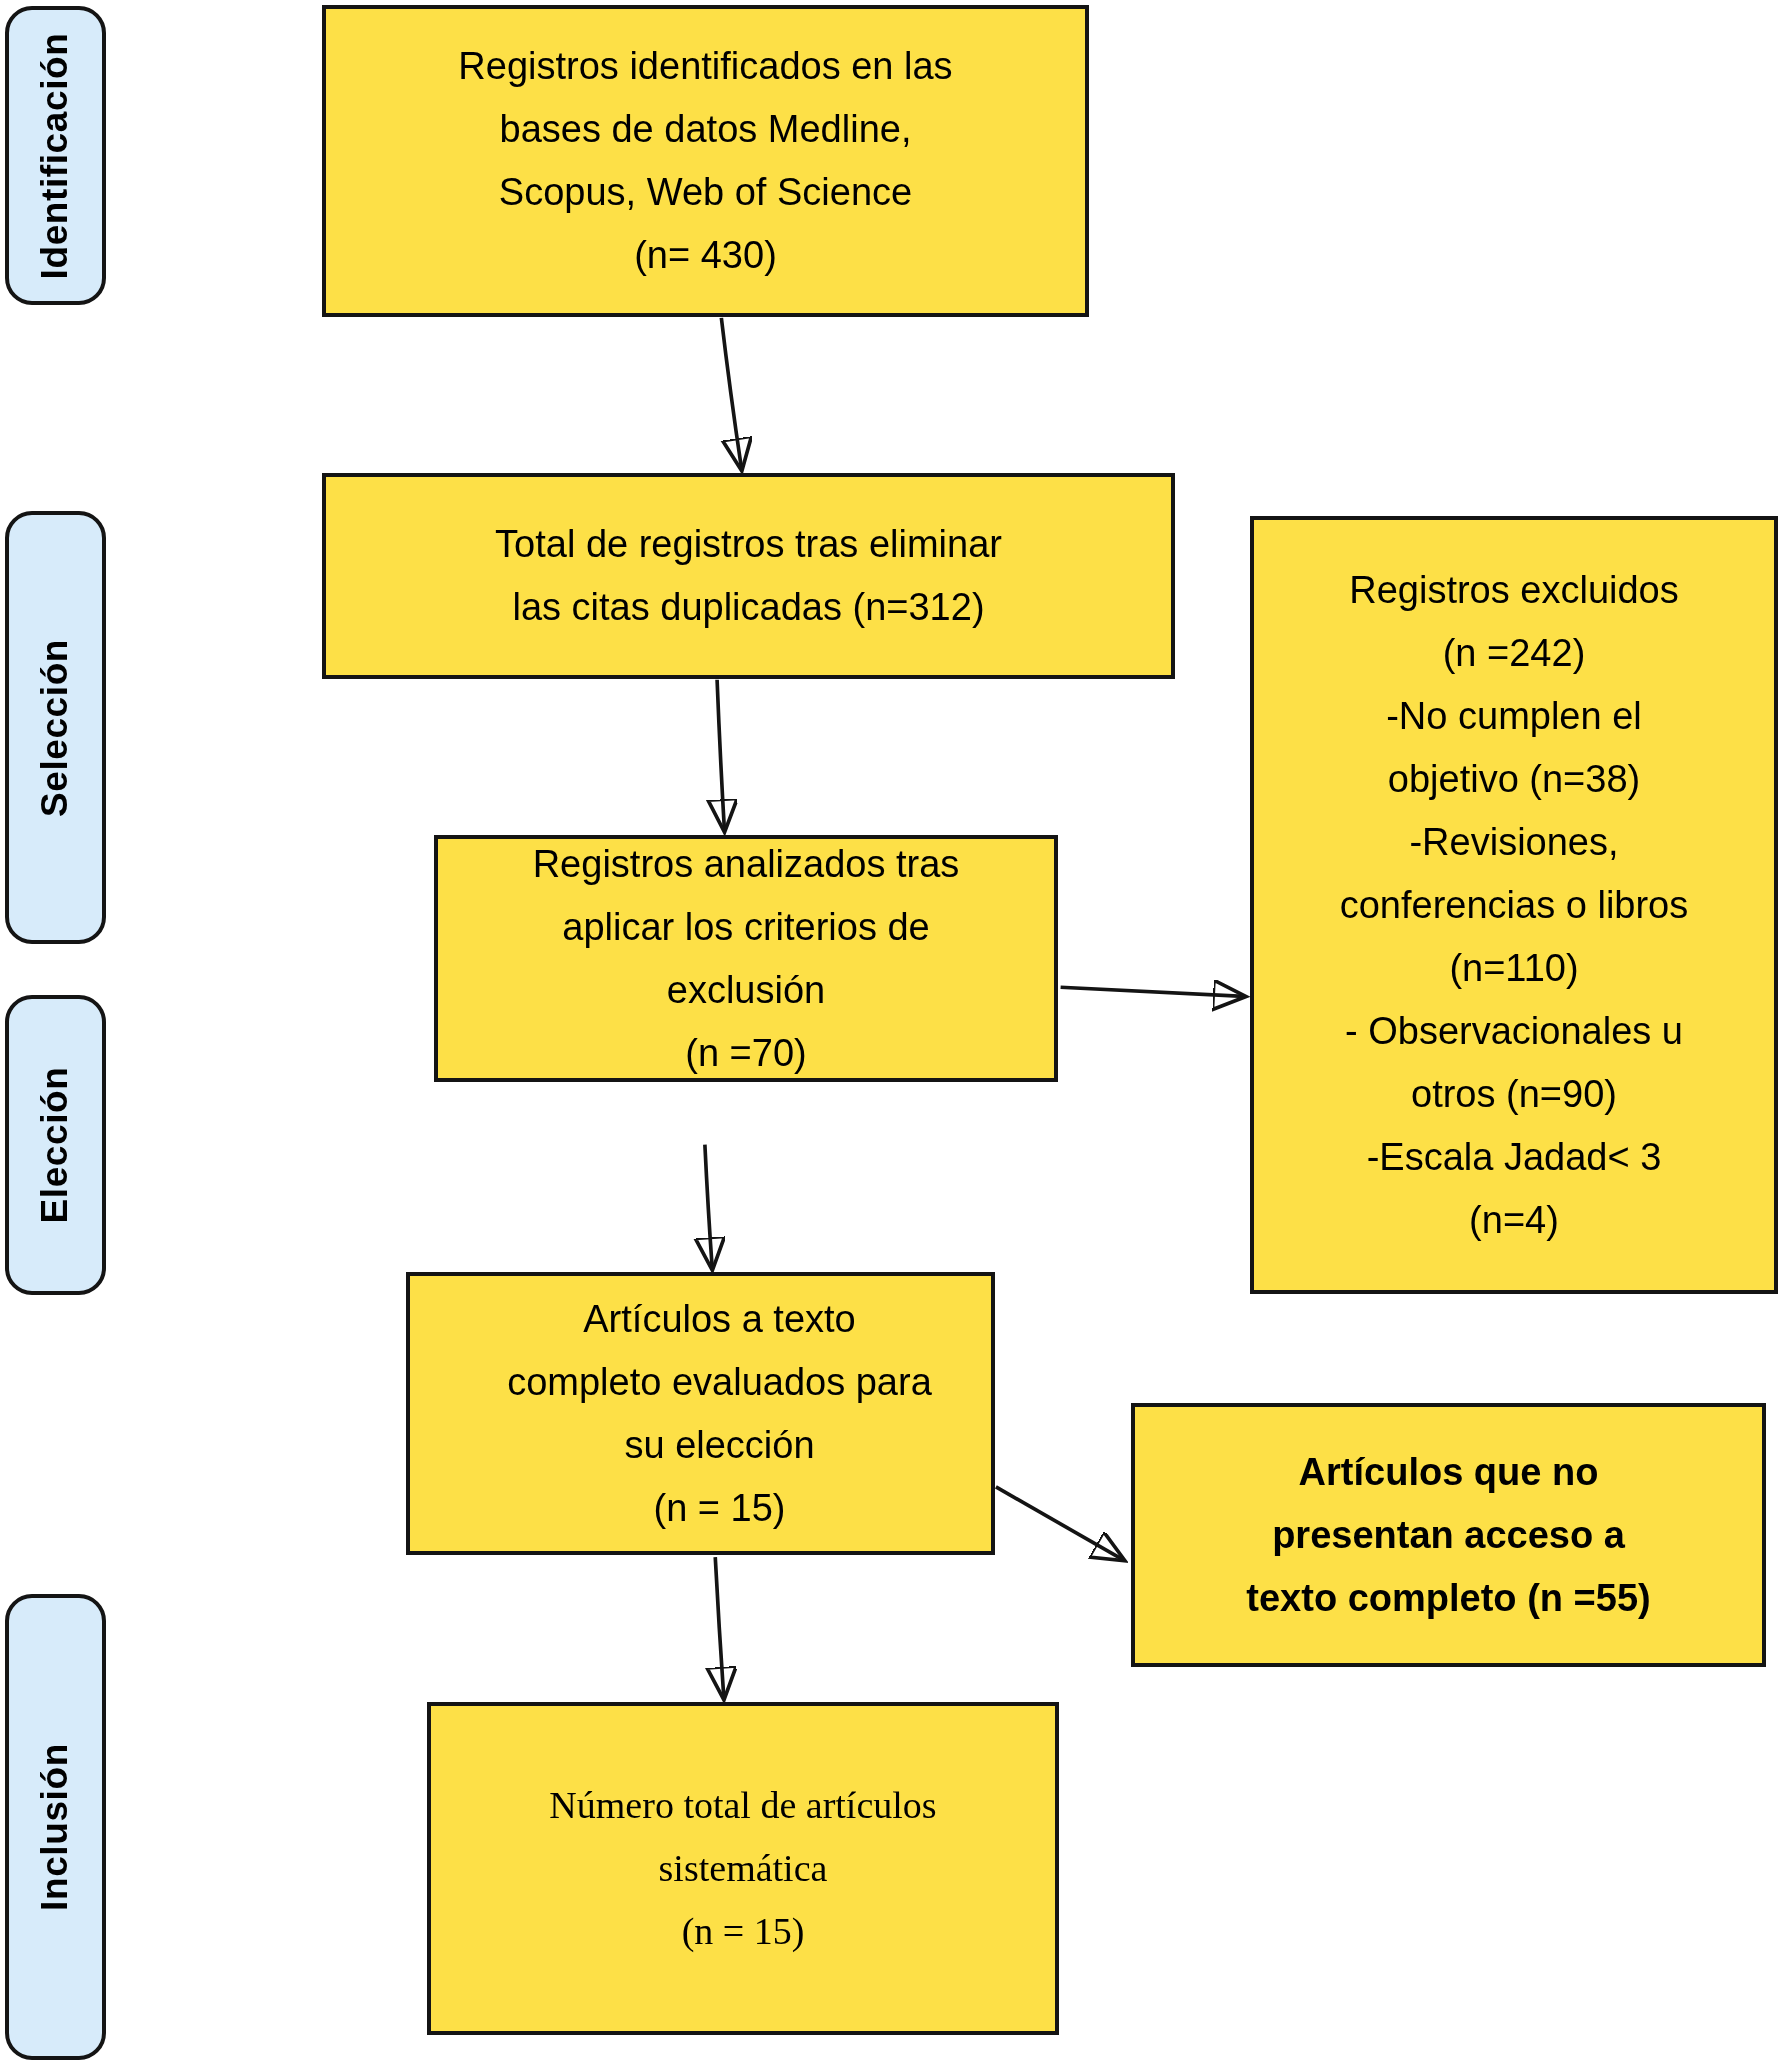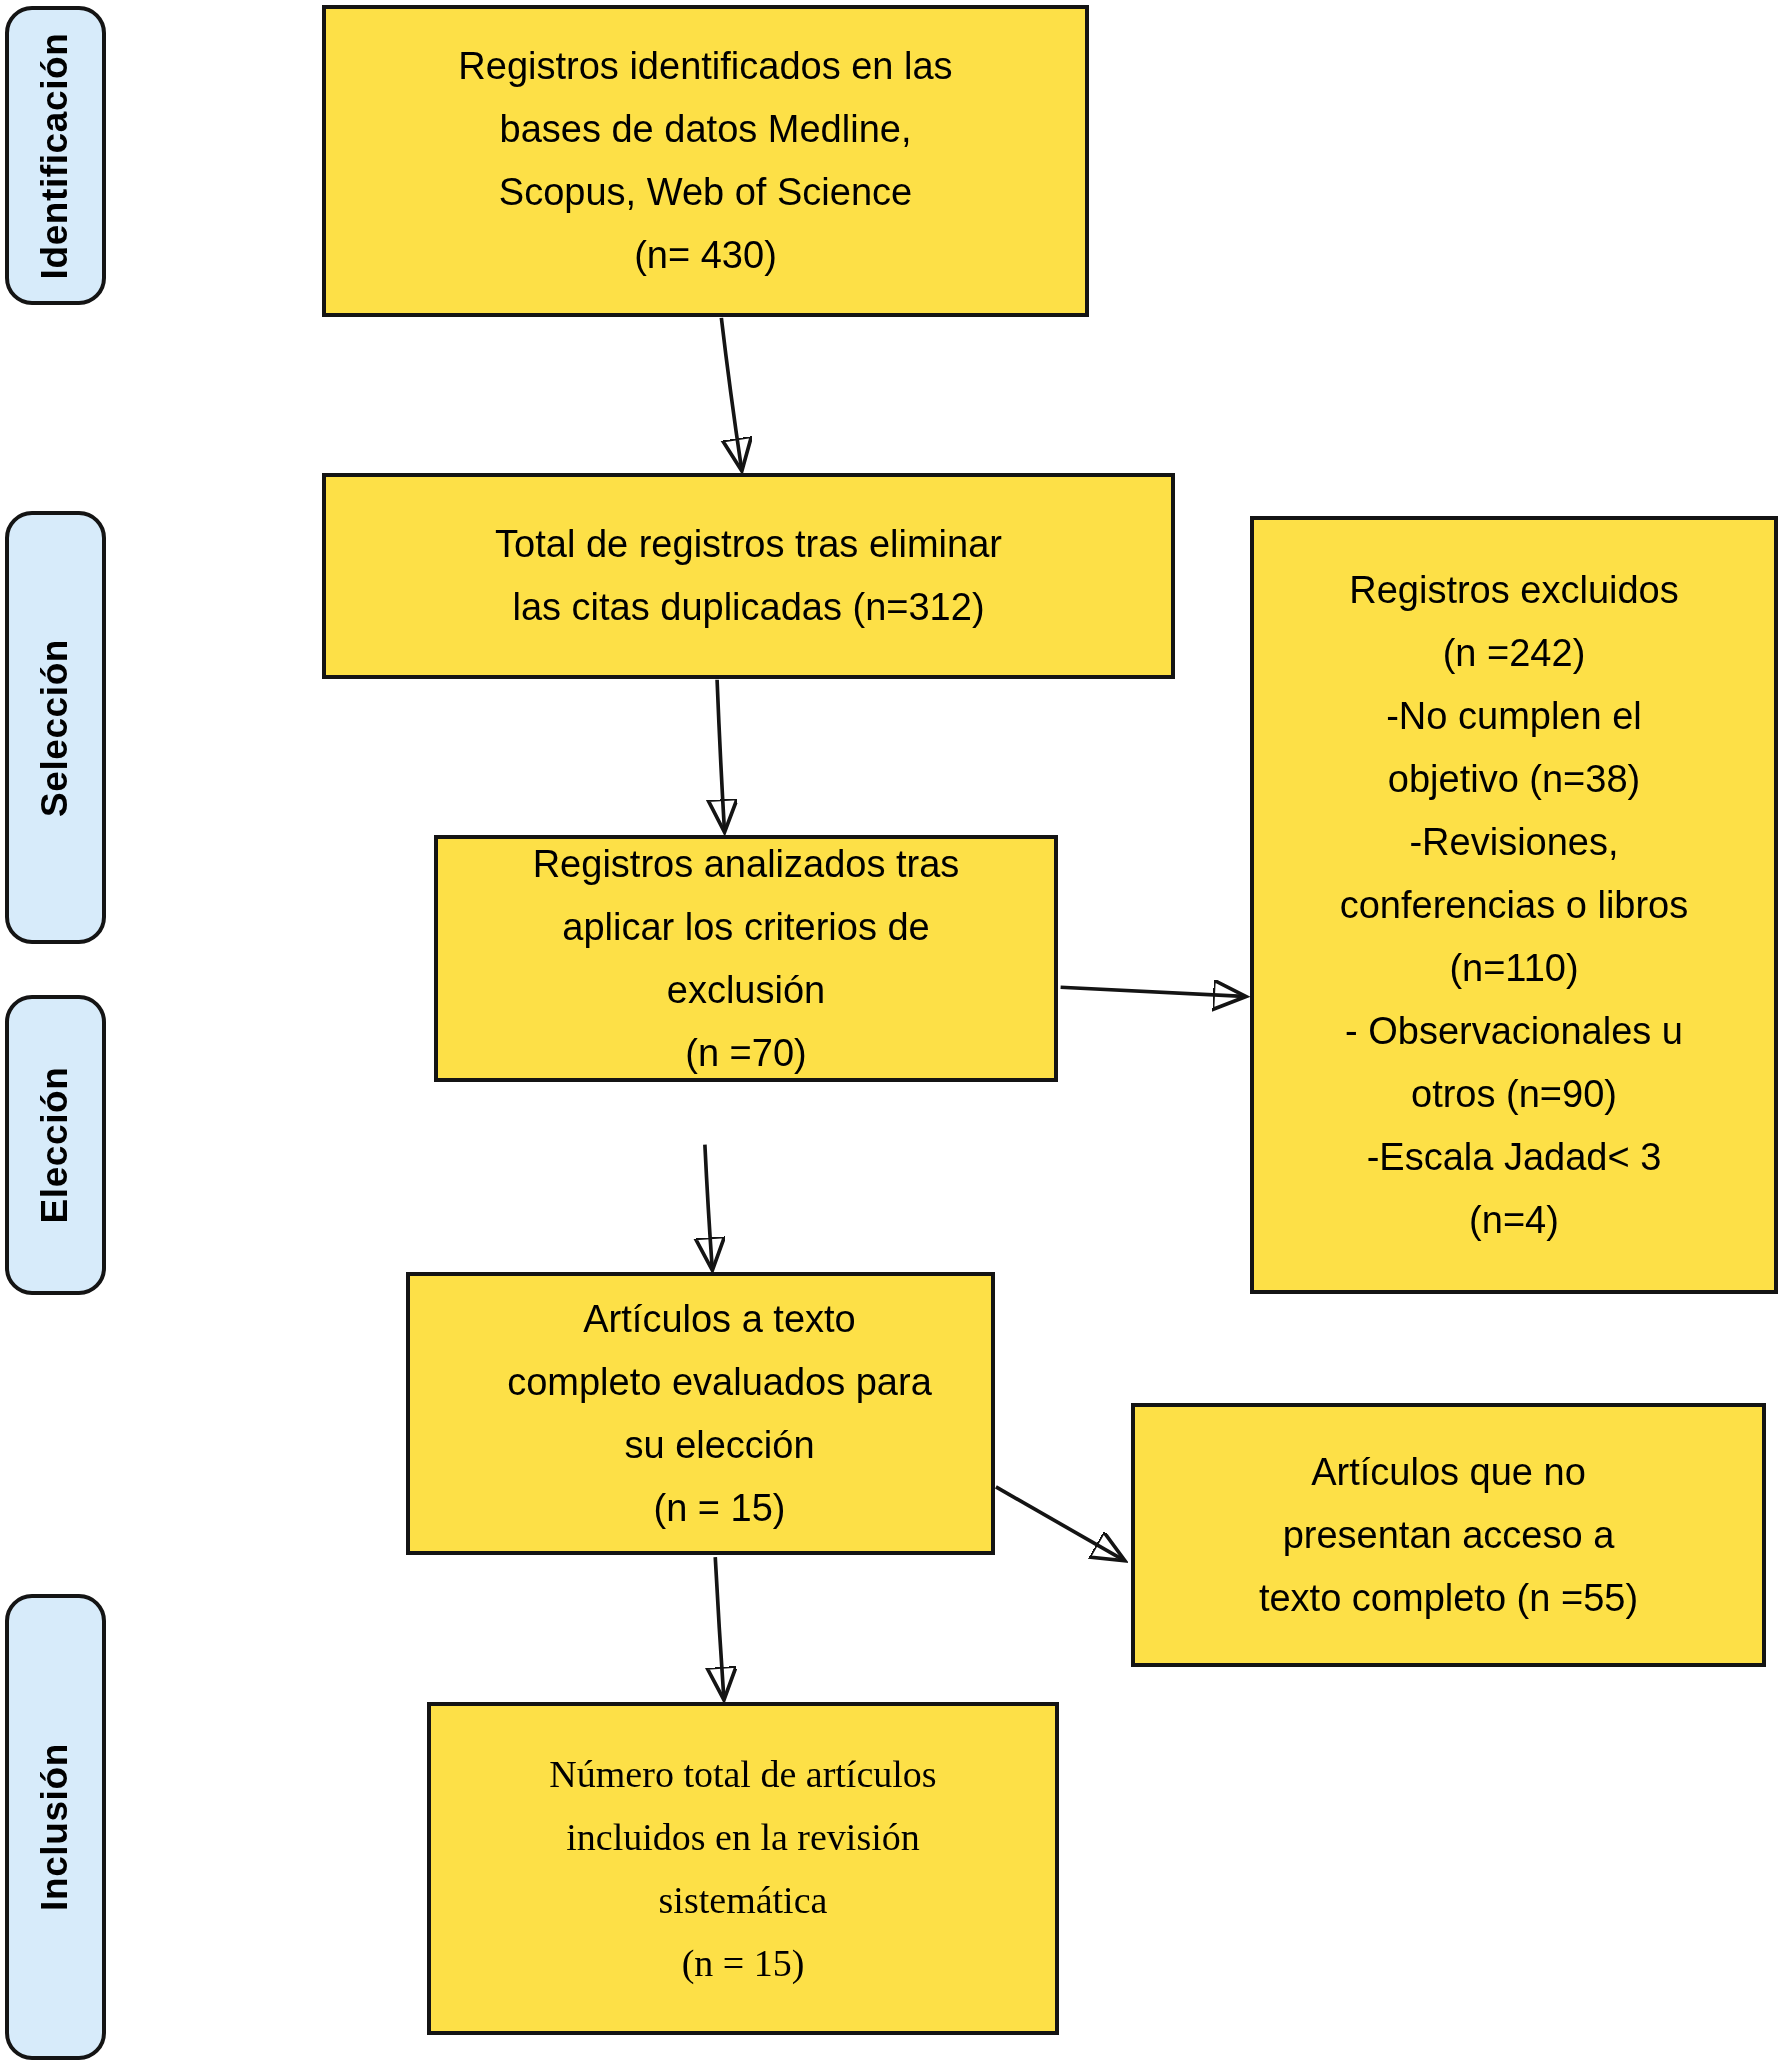--- a/index.html
+++ b/index.html
@@ -41,21 +41,21 @@
     text-align:center;
     font-size:38px; line-height:63px;
     letter-spacing:0px;
   }
   #box-identified   { left:322px;  top:4.9px;    width:767px; height:312px; }
   #box-deduplicated { left:322px;  top:473px;  width:853px; height:206px; }
   #box-analyzed     { left:434px;  top:835px; width:624px; height:247px; }
   #box-fulltext     { left:406px;  top:1272px; width:589px;  height:283px;padding-left:38px; }
   #box-included     { left:427px;  top:1702px; width:632px; height:333px;font-family:Liberation Serif, serif; }
   #box-excluded     { left:1250px; top:516px;  width:528px;  height:778px; }
-  #box-noaccess     { left:1131px; top:1403px; width:635px; height:264px; }
+  #box-noaccess     { left:1131px; top:1403px; width:635px; height:264px;font-weight:bold; }
 </style>
 </head>
 <body>
 
 <div class="canvas">
 
   <svg class="arrow-layer" viewBox="0 0 2925 3386" xmlns="http://www.w3.org/2000/svg">
     <defs>
       <marker id="ah" markerUnits="userSpaceOnUse" markerWidth="60" markerHeight="52" refX="50" refY="24" orient="auto">
         <path d="M0,0 L54,24 L0,48 Z" fill="#141414" stroke="none"></path>
@@ -103,21 +103,20 @@
 
   <div class="fbox" id="box-fulltext">
     <div>Artículos a texto</div>
     <div>completo evaluados para</div>
     <div>su elección</div>
     <div>(n = 15)</div>
   </div>
 
   <div class="fbox" id="box-included">
     <div>Número total de artículos</div>
-    <div>incluidos en la revisión</div>
     <div>sistemática</div>
     <div>(n = 15)</div>
   </div>
 
   <div class="fbox" id="box-excluded">
     <div>Registros excluidos</div>
     <div>(n =242)</div>
     <div>-No cumplen el</div>
     <div>objetivo (n=38)</div>
     <div>-Revisiones,</div>

